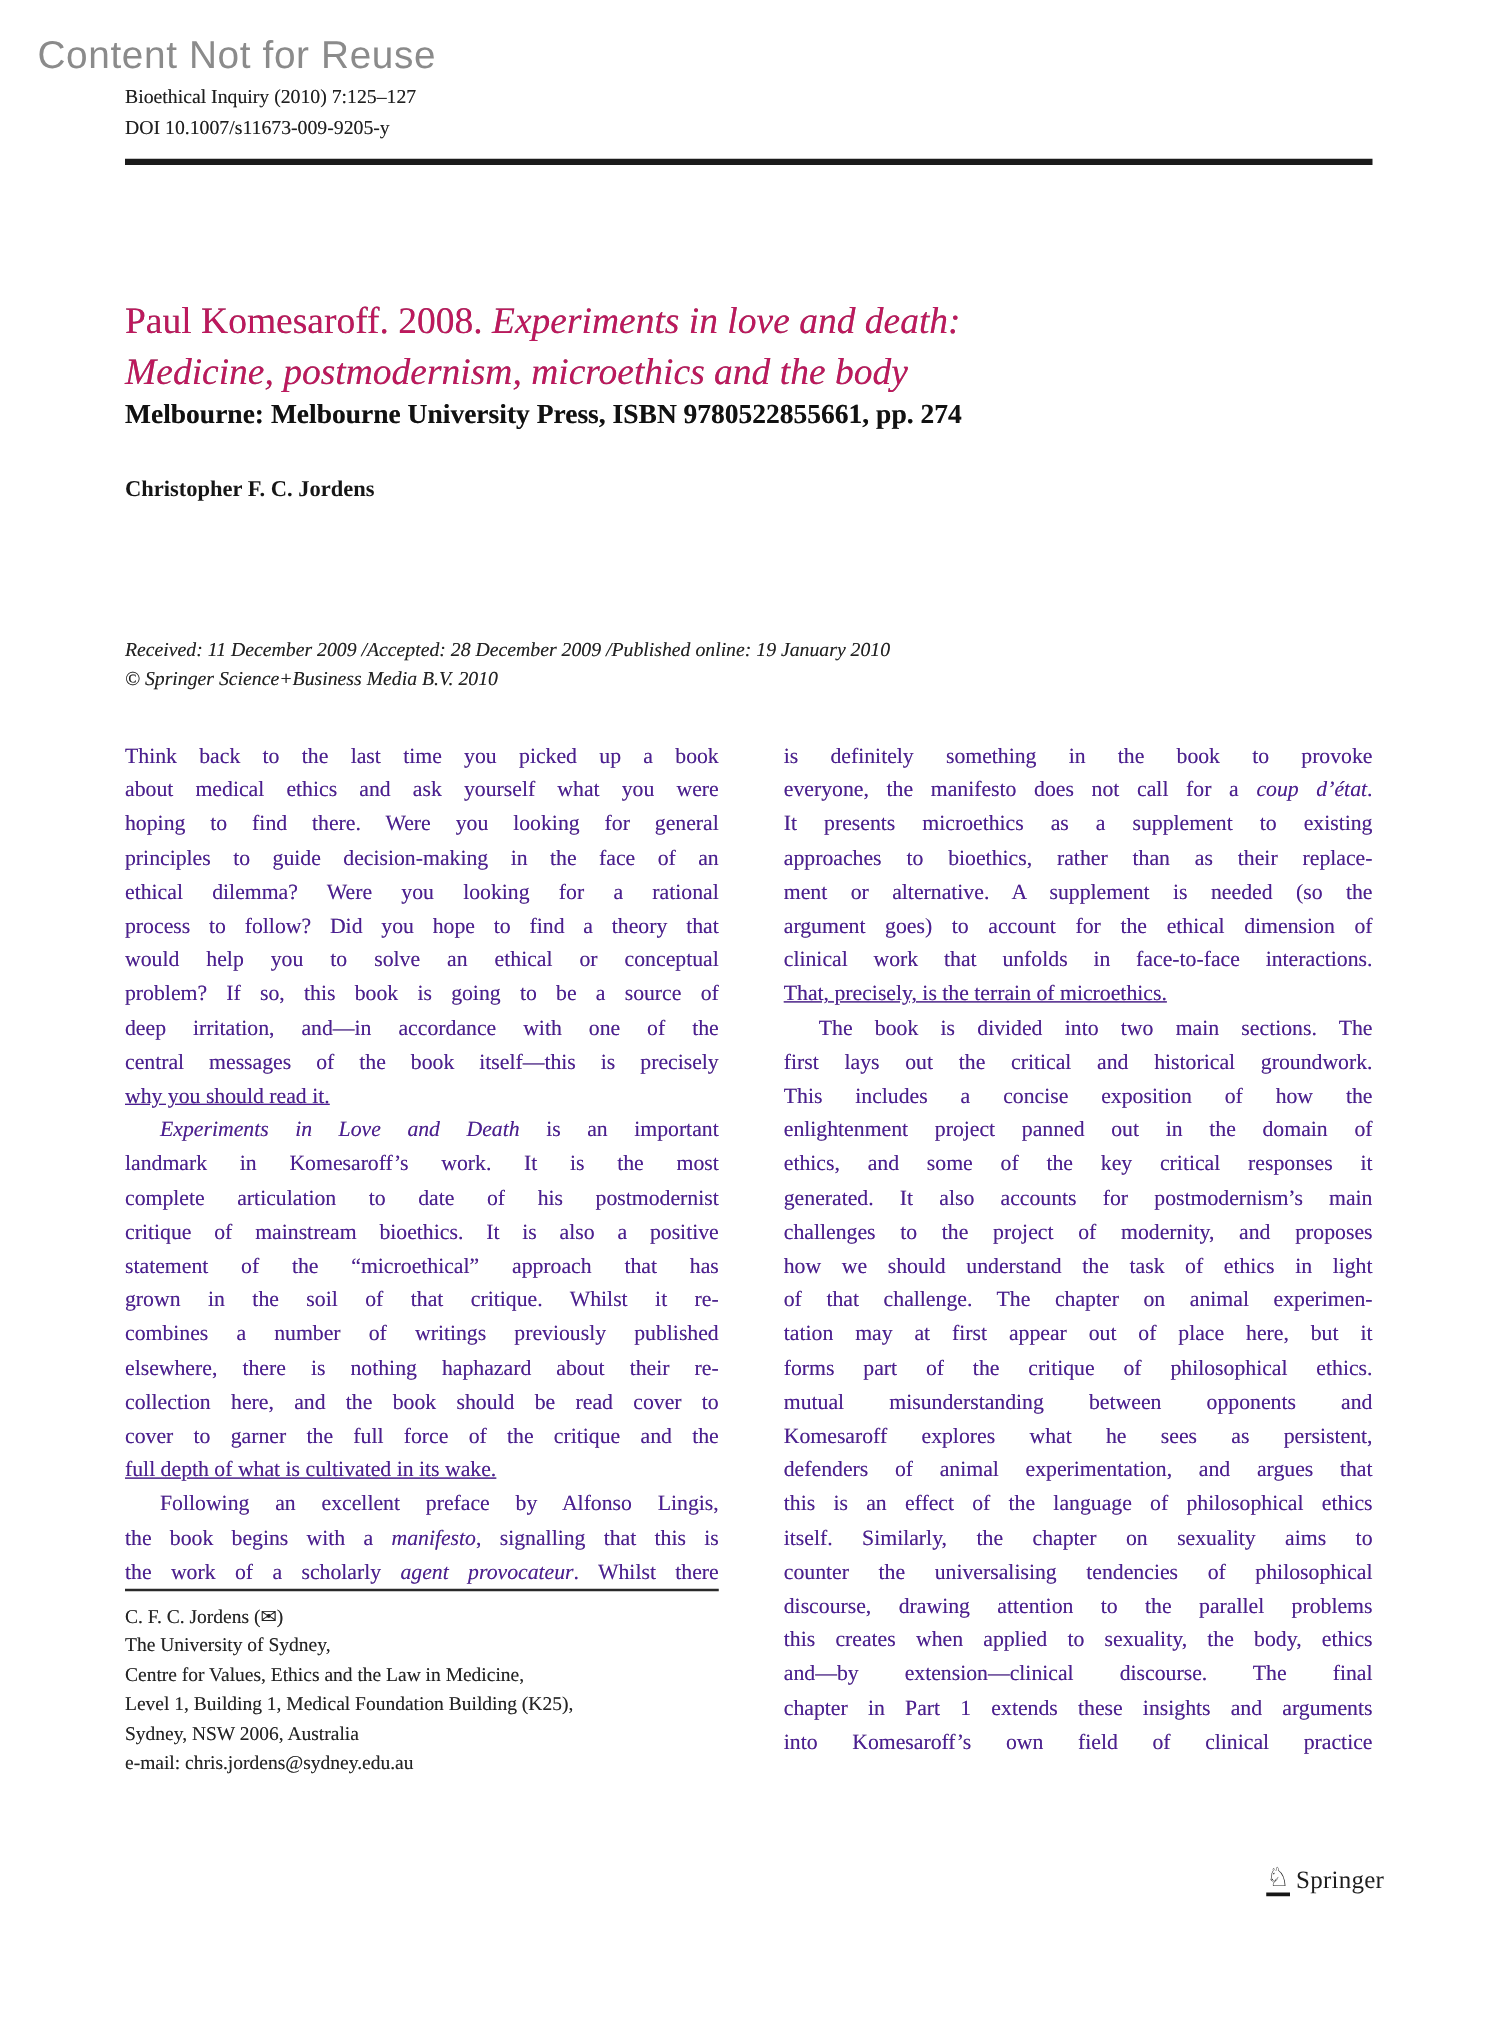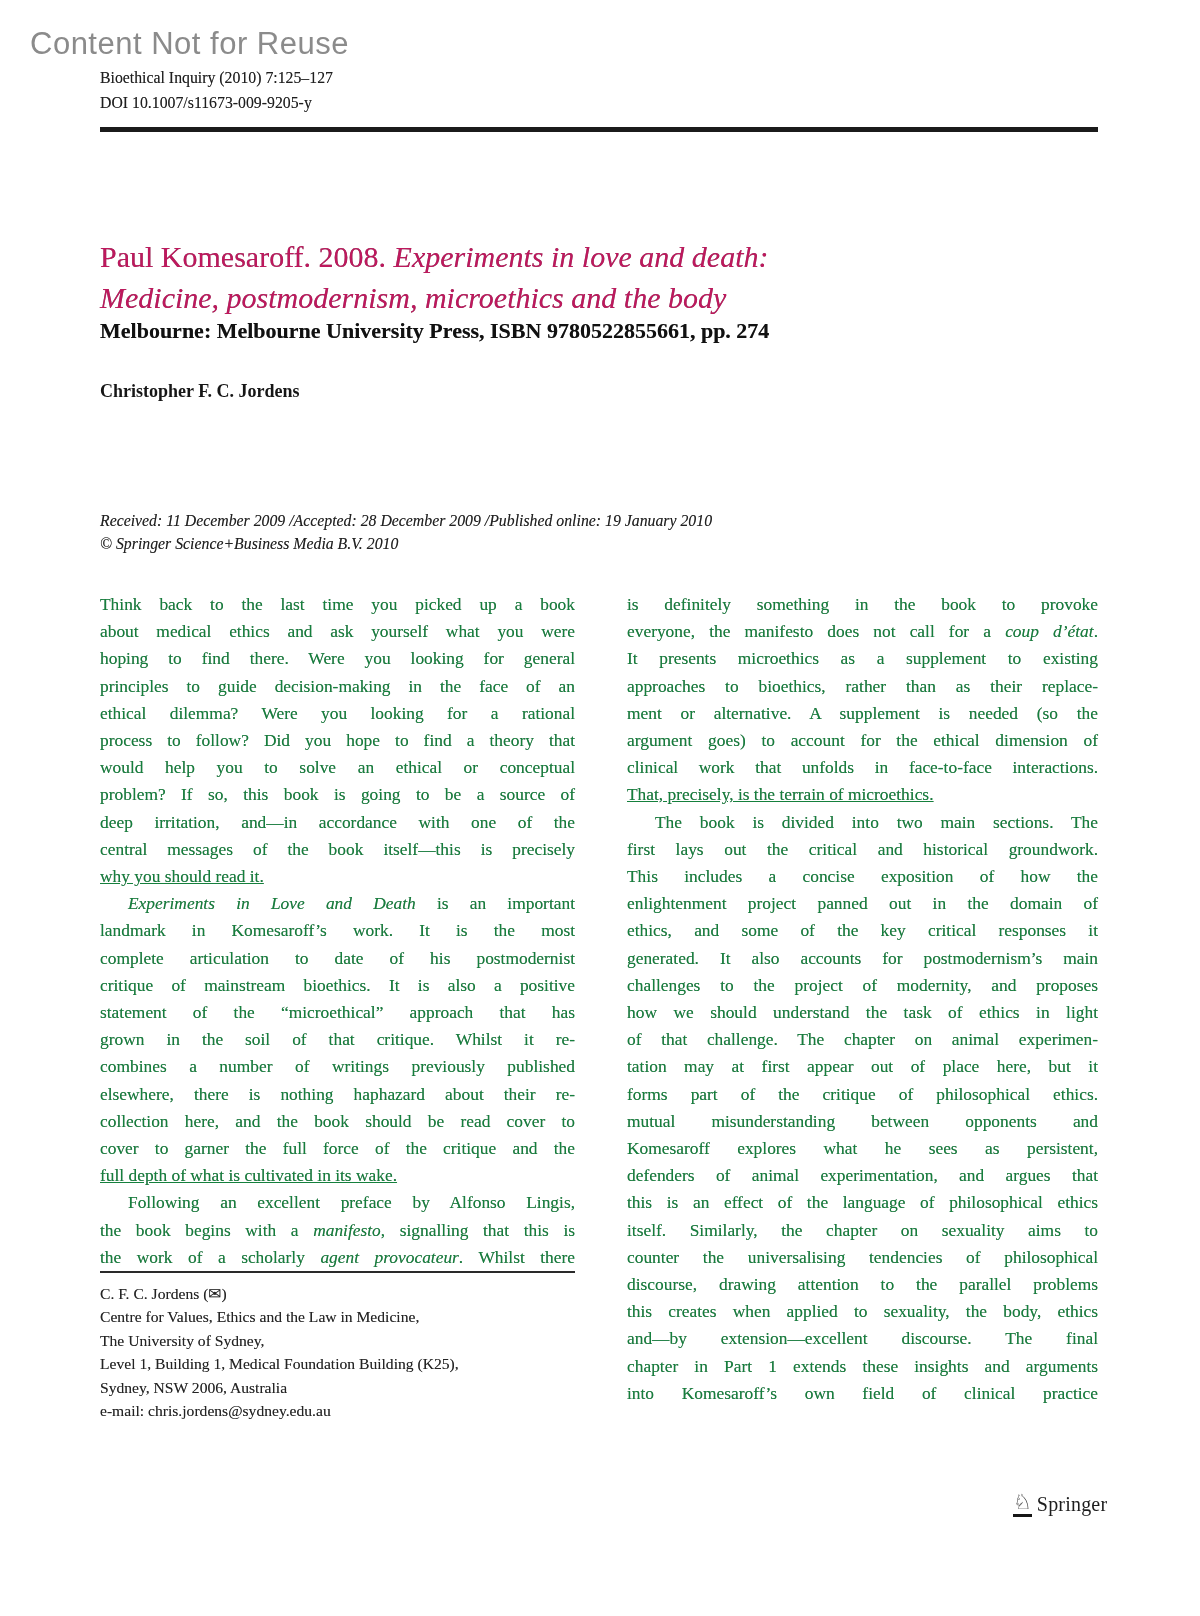--- a/index.html
+++ b/index.html
@@ -49,21 +49,21 @@
     text-shadow:0 0 0.4px rgba(0,0,0,.4);
     font-style:italic;
   }
   .cols {
     position:absolute; left:100px; top:591px; width:998px;
     display:flex; justify-content:space-between;
   }
   .col-left  { width:475px; }
   .col-right { width:471px; }
   .bodyline {
-    font-size:17.4px; line-height:27.2px; color:#15803d;
+    font-size:17.4px; line-height:27.2px; color:#4c1d95;
     text-align:justify; text-align-last:justify; -moz-text-align-last:justify;
     text-shadow:0 0 0.45px rgba(0,0,0,.42);
   }
   .bodyline.lastline { text-align-last:left;text-decoration:underline; -moz-text-align-last:left; }
   .bodyline.indent   { text-indent:28px; }
   .footnote { width:475px; }
   .fnrule   { height:2px; background:#2a2a2a; margin-bottom:9px; }
   .fnline {
     font-size:15.6px; line-height:23.4px; color:#242424;
     text-shadow:0 0 0.4px rgba(0,0,0,.4);
@@ -133,22 +133,22 @@
         <div class="bodyline">elsewhere, there is nothing haphazard about their re-</div>
         <div class="bodyline">collection here, and the book should be read cover to</div>
         <div class="bodyline">cover to garner the full force of the critique and the</div>
         <div class="bodyline lastline">full depth of what is cultivated in its wake.</div>
         <div class="bodyline indent">Following an excellent preface by Alfonso Lingis,</div>
         <div class="bodyline">the book begins with a <i>manifesto</i>, signalling that this is</div>
         <div class="bodyline">the work of a scholarly <i>agent provocateur</i>. Whilst there</div>
         <div class="footnote">
           <div class="fnrule"></div>
           <div class="fnline">C. F. C. Jordens (✉)</div>
+          <div class="fnline">The University of Sydney,</div>
           <div class="fnline">Centre for Values, Ethics and the Law in Medicine,</div>
-          <div class="fnline">The University of Sydney,</div>
           <div class="fnline">Level 1, Building 1, Medical Foundation Building (K25),</div>
           <div class="fnline">Sydney, NSW 2006, Australia</div>
           <div class="fnline">e-mail: chris.jordens@sydney.edu.au</div>
         </div>
       </div>
     <div class="col-right" id="col-right">
         <div class="bodyline">is definitely something in the book to provoke</div>
         <div class="bodyline">everyone, the manifesto does not call for a <i>coup d’état</i>.</div>
         <div class="bodyline">It presents microethics as a supplement to existing</div>
         <div class="bodyline">approaches to bioethics, rather than as their replace-</div>
@@ -168,21 +168,21 @@
         <div class="bodyline">tation may at first appear out of place here, but it</div>
         <div class="bodyline">forms part of the critique of philosophical ethics.</div>
         <div class="bodyline">mutual misunderstanding between opponents and</div>
         <div class="bodyline">Komesaroff explores what he sees as persistent,</div>
         <div class="bodyline">defenders of animal experimentation, and argues that</div>
         <div class="bodyline">this is an effect of the language of philosophical ethics</div>
         <div class="bodyline">itself. Similarly, the chapter on sexuality aims to</div>
         <div class="bodyline">counter the universalising tendencies of philosophical</div>
         <div class="bodyline">discourse, drawing attention to the parallel problems</div>
         <div class="bodyline">this creates when applied to sexuality, the body, ethics</div>
-        <div class="bodyline">and—by extension—excellent discourse. The final</div>
+        <div class="bodyline">and—by extension—clinical discourse. The final</div>
         <div class="bodyline">chapter in Part 1 extends these insights and arguments</div>
         <div class="bodyline">into Komesaroff’s own field of clinical practice</div>
       </div>
   </div>
 
   <div class="springer">
     <span class="sp-icon">♘</span>
     <span class="sp-word">Springer</span>
   </div>
 

